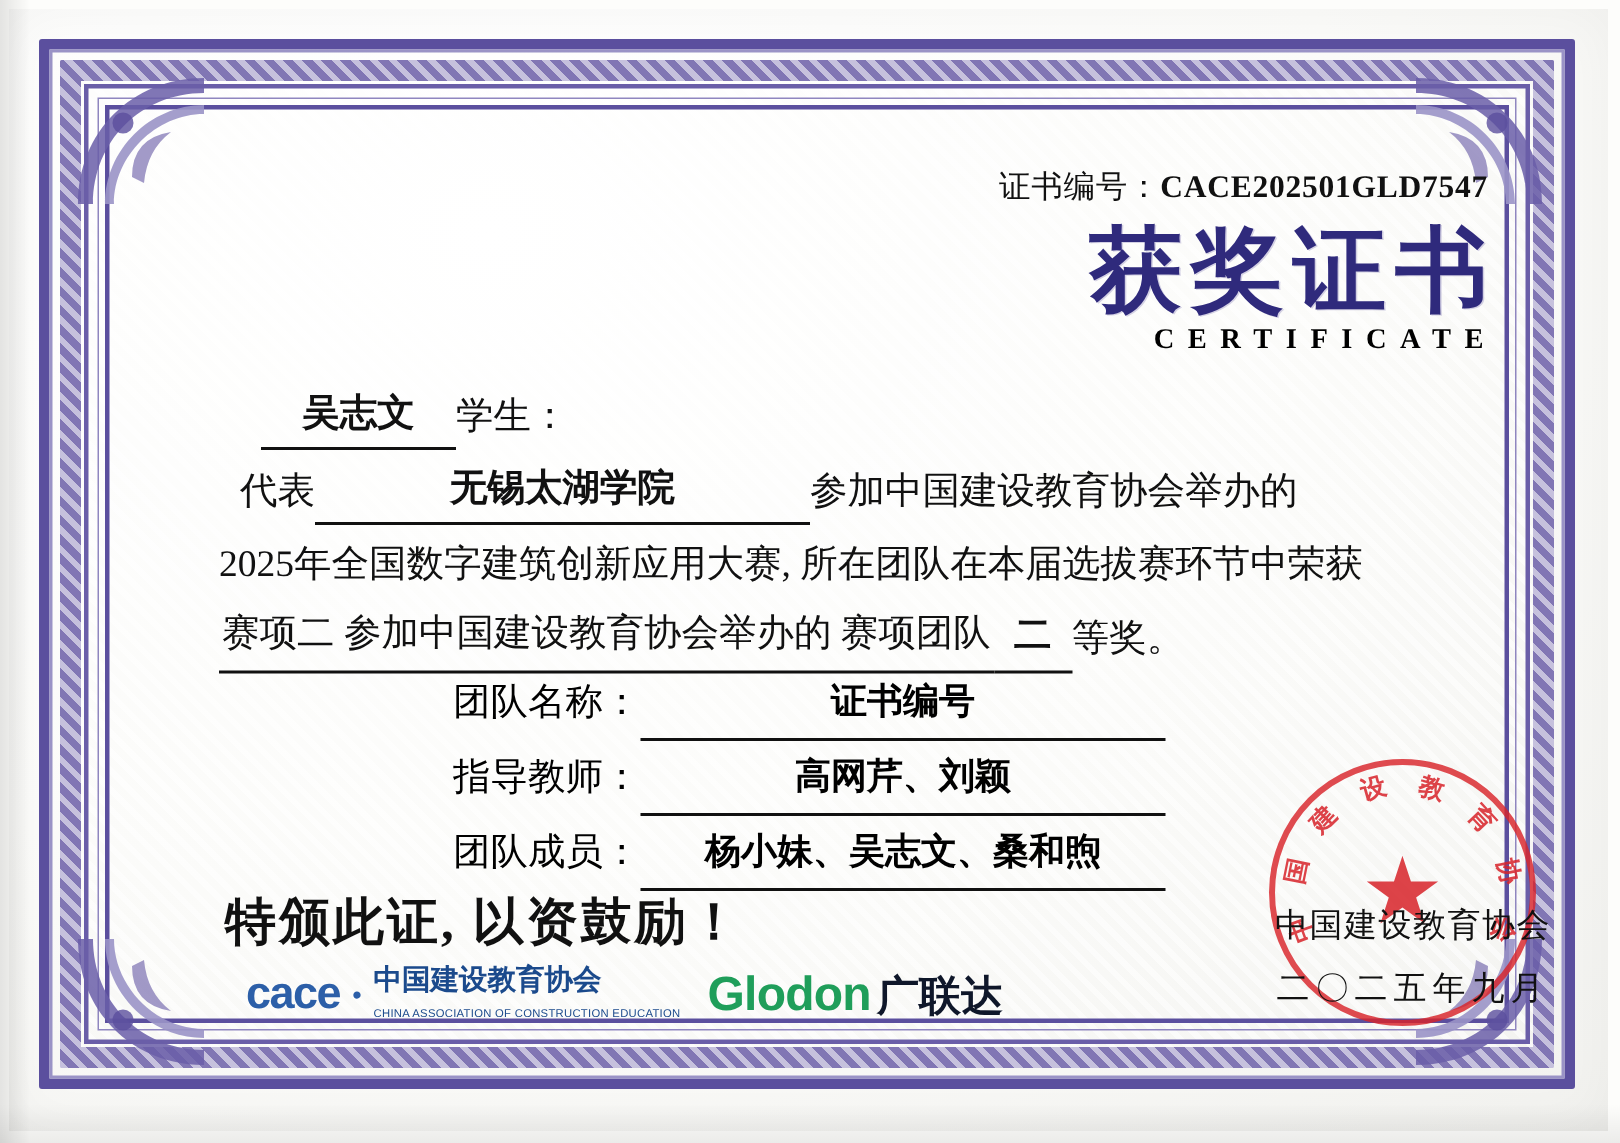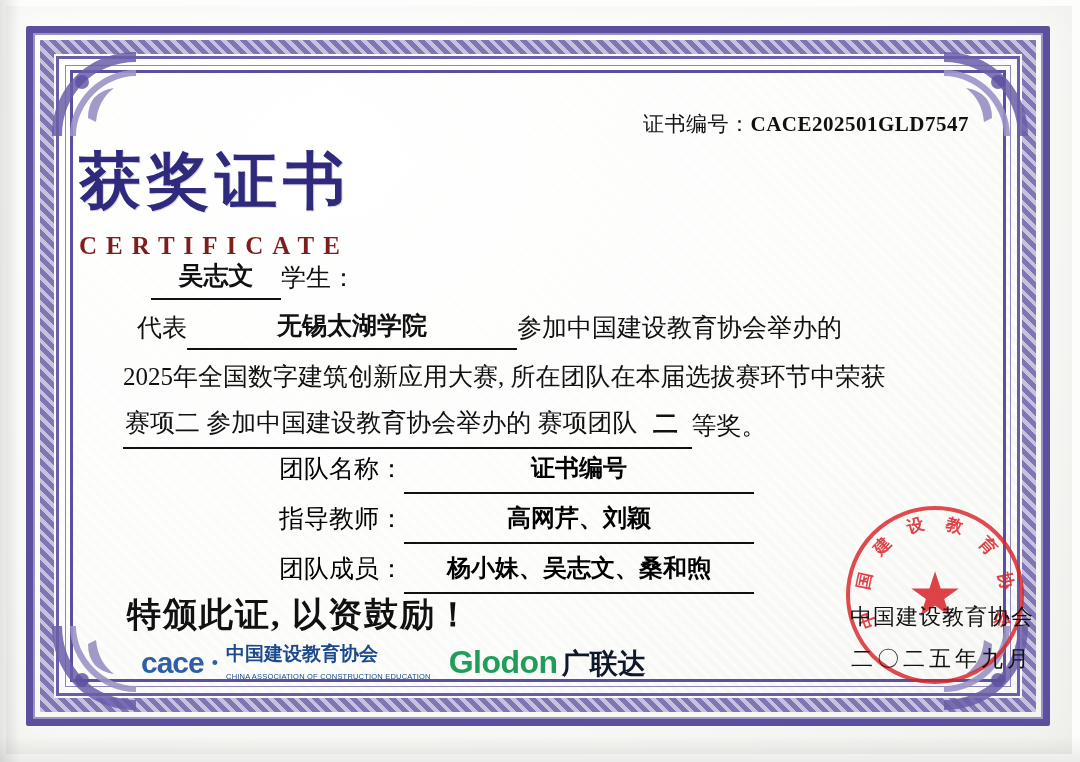--- a/index.html
+++ b/index.html
@@ -102,21 +102,21 @@
   }
   .corner svg { display:block; }
   #corner-tl { left: 48px; top: 48px; }
   #corner-tr { right: 48px; top: 48px; transform: scaleX(-1); }
   #corner-bl { left: 48px; bottom: 48px; transform: scaleY(-1); }
   #corner-br { right: 48px; bottom: 48px; transform: scale(-1,-1); }
 
   
   #content {
     position: absolute;
-    left: 79px;
+    left: 102px;
     top: 92px;
     width: 896px;
     height: 570px;
   }
   #cert-number {
     position: absolute;
     right: 6px;
     top: 18px;
     font-family: "Liberation Serif", serif;
     font-size: 21px;
@@ -125,36 +125,36 @@
     white-space: nowrap;
   }
   #cert-number .num {
     font-weight: 700;
   }
   #title-block {
     position: absolute;
     left: 0;
     top: 58px;
     width: 896px;
-    text-align: left;
+    text-align: right;
   }
   #title-cn {
     font-family: "Liberation Serif", serif;
     font-weight: 700;
     font-size: 62px;
     color: #2f2a7c;
     letter-spacing: 6px;
     line-height: 1;
     text-shadow: 1px 1px 0 rgba(90,80,160,0.25);
   }
   #title-en {
-    margin-top: 20px;
-    font-family: "Liberation Serif", serif;
-    font-size: 25px;
-    color: #7f1d1d;
+    margin-top: 4px;
+    font-family: "Liberation Serif", serif;
+    font-size: 19px;
+    color: #000000;
     letter-spacing: 9px;
     font-weight: 700;
   }
   #body-text {
     position: absolute;
     left: 0;
     top: 162px;
     width: 896px;
     font-family: "Liberation Serif", serif;
     color: #111;

